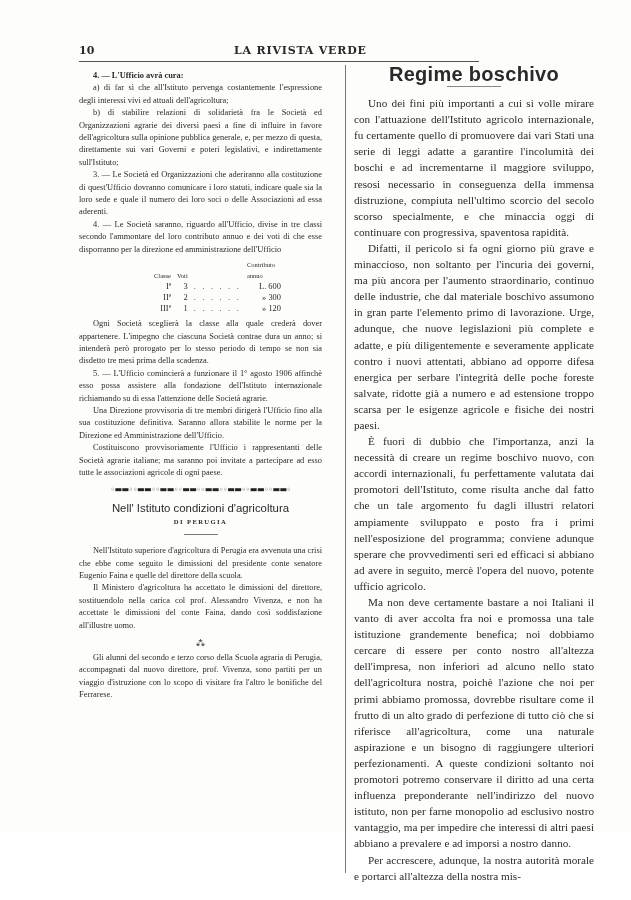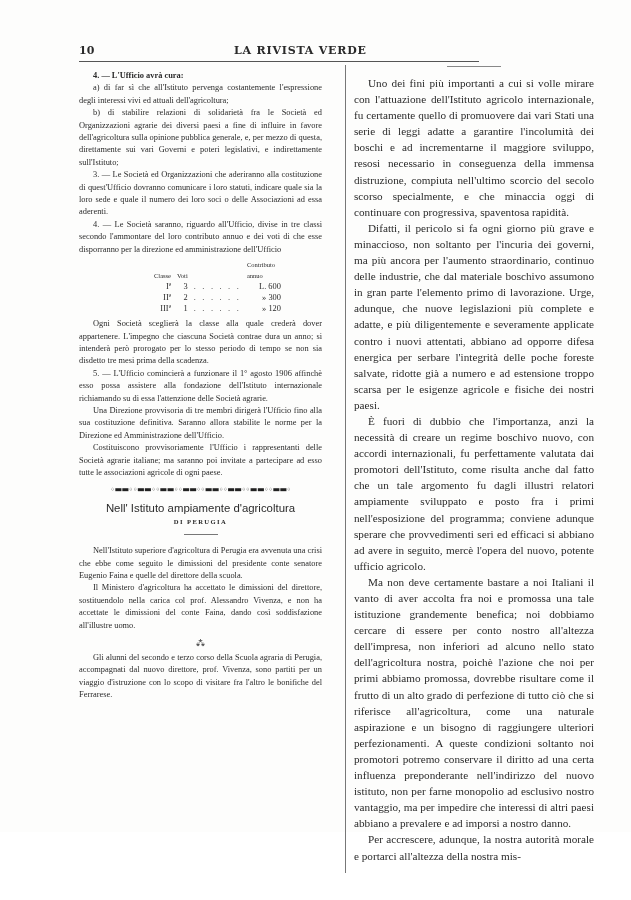--- a/index.html
+++ b/index.html
@@ -84,35 +84,36 @@
 
     <p>Ogni Società sceglierà la classe alla quale crederà dover appartenere. L'impegno che ciascuna Società contrae dura un anno; si intenderà però prorogato per lo stesso periodo di tempo se non sia disdetto tre mesi prima della scadenza.</p>
     <p>5. — L'Ufficio comincierà a funzionare il 1° agosto 1906 affinchè esso possa assistere alla fondazione dell'Istituto internazionale richiamando su di essa l'attenzione delle Società agrarie.</p>
 
 
     <p>Una Direzione provvisoria di tre membri dirigerà l'Ufficio fino alla sua costituzione definitiva. Saranno allora stabilite le norme per la Direzione ed Amministrazione dell'Ufficio.</p>
     <p>Costituiscono provvisoriamente l'Ufficio i rappresentanti delle Società agrarie italiane; ma saranno poi invitate a partecipare ad esso tutte le associazioni agricole di ogni paese.</p>
 
     <div class="ornament">◦▬▬◦◦▬▬◦◦▬▬◦◦▬▬◦◦▬▬◦◦▬▬◦◦▬▬◦◦▬▬◦</div>
 
-    <div class="sub-title">Nell' Istituto ampiamente d'agricoltura</div>
+    <div class="sub-title">Nell' Istituto condizioni d'agricoltura</div>
     <div class="sub-sub">DI PERUGIA</div>
     <div class="sub-rule"></div>
 
     <p>Nell'Istituto superiore d'agricoltura di Perugia era avvenuta una crisi che ebbe come seguito le dimissioni del presidente conte senatore Eugenio Faina e quelle del direttore della scuola.</p>
     <p>Il Ministero d'agricoltura ha accettato le dimissioni del direttore, sostituendolo nella carica col prof. Alessandro Vivenza, e non ha accettate le dimissioni del conte Faina, dando così soddisfazione all'illustre uomo.</p>
 
     <div class="asterism">⁂</div>
 
     <p>Gli alunni del secondo e terzo corso della Scuola agraria di Perugia, accompagnati dal nuovo direttore, prof. Vivenza, sono partiti per un viaggio d'istruzione con lo scopo di visitare fra l'altro le bonifiche del Ferrarese.</p>
   </div>
 
   <div class="col-divider"></div>
 
   <div class="col-right">
+    <div class="title-main">Regime boschivo</div>
     <div class="short-rule"></div>
     <p>Uno dei fini più importanti a cui si volle mirare con l'attuazione dell'Istituto agricolo internazionale, fu certamente quello di promuovere dai vari Stati una serie di leggi adatte a garantire l'incolumità dei boschi e ad incrementarne il maggiore sviluppo, resosi necessario in conseguenza della immensa distruzione, compiuta nell'ultimo scorcio del secolo scorso specialmente, e che minaccia oggi di continuare con progressiva, spaventosa rapidità.</p>
     <p>Difatti, il pericolo si fa ogni giorno più grave e minaccioso, non soltanto per l'incuria dei governi, ma più ancora per l'aumento straordinario, continuo delle industrie, che dal materiale boschivo assumono in gran parte l'elemento primo di lavorazione. Urge, adunque, che nuove legislazioni più complete e adatte, e più diligentemente e severamente applicate contro i nuovi attentati, abbiano ad opporre difesa energica per serbare l'integrità delle poche foreste salvate, ridotte già a numero e ad estensione troppo scarsa per le esigenze agricole e fisiche dei nostri paesi.</p>
     <p>È fuori di dubbio che l'importanza, anzi la necessità di creare un regime boschivo nuovo, con accordi internazionali, fu perfettamente valutata dai promotori dell'Istituto, come risulta anche dal fatto che un tale argomento fu dagli illustri relatori ampiamente sviluppato e posto fra i primi nell'esposizione del programma; conviene adunque sperare che provvedimenti seri ed efficaci si abbiano ad avere in seguito, mercè l'opera del nuovo, potente ufficio agricolo.</p>
     <p>Ma non deve certamente bastare a noi Italiani il vanto di aver accolta fra noi e promossa una tale istituzione grandemente benefica; noi dobbiamo cercare di essere per conto nostro all'altezza dell'impresa, non inferiori ad alcuno nello stato dell'agricoltura nostra, poichè l'azione che noi per primi abbiamo promossa, dovrebbe risultare come il frutto di un alto grado di perfezione di tutto ciò che si riferisce all'agricoltura, come una naturale aspirazione e un bisogno di raggiungere ulteriori perfezionamenti. A queste condizioni soltanto noi promotori potremo conservare il diritto ad una certa influenza preponderante nell'indirizzo del nuovo istituto, non per farne monopolio ad esclusivo nostro vantaggio, ma per impedire che interessi di altri paesi abbiano a prevalere e ad imporsi a nostro danno.</p>
     <p>Per accrescere, adunque, la nostra autorità morale e portarci all'altezza della nostra mis-</p>
   </div>
 
 </div>
 

